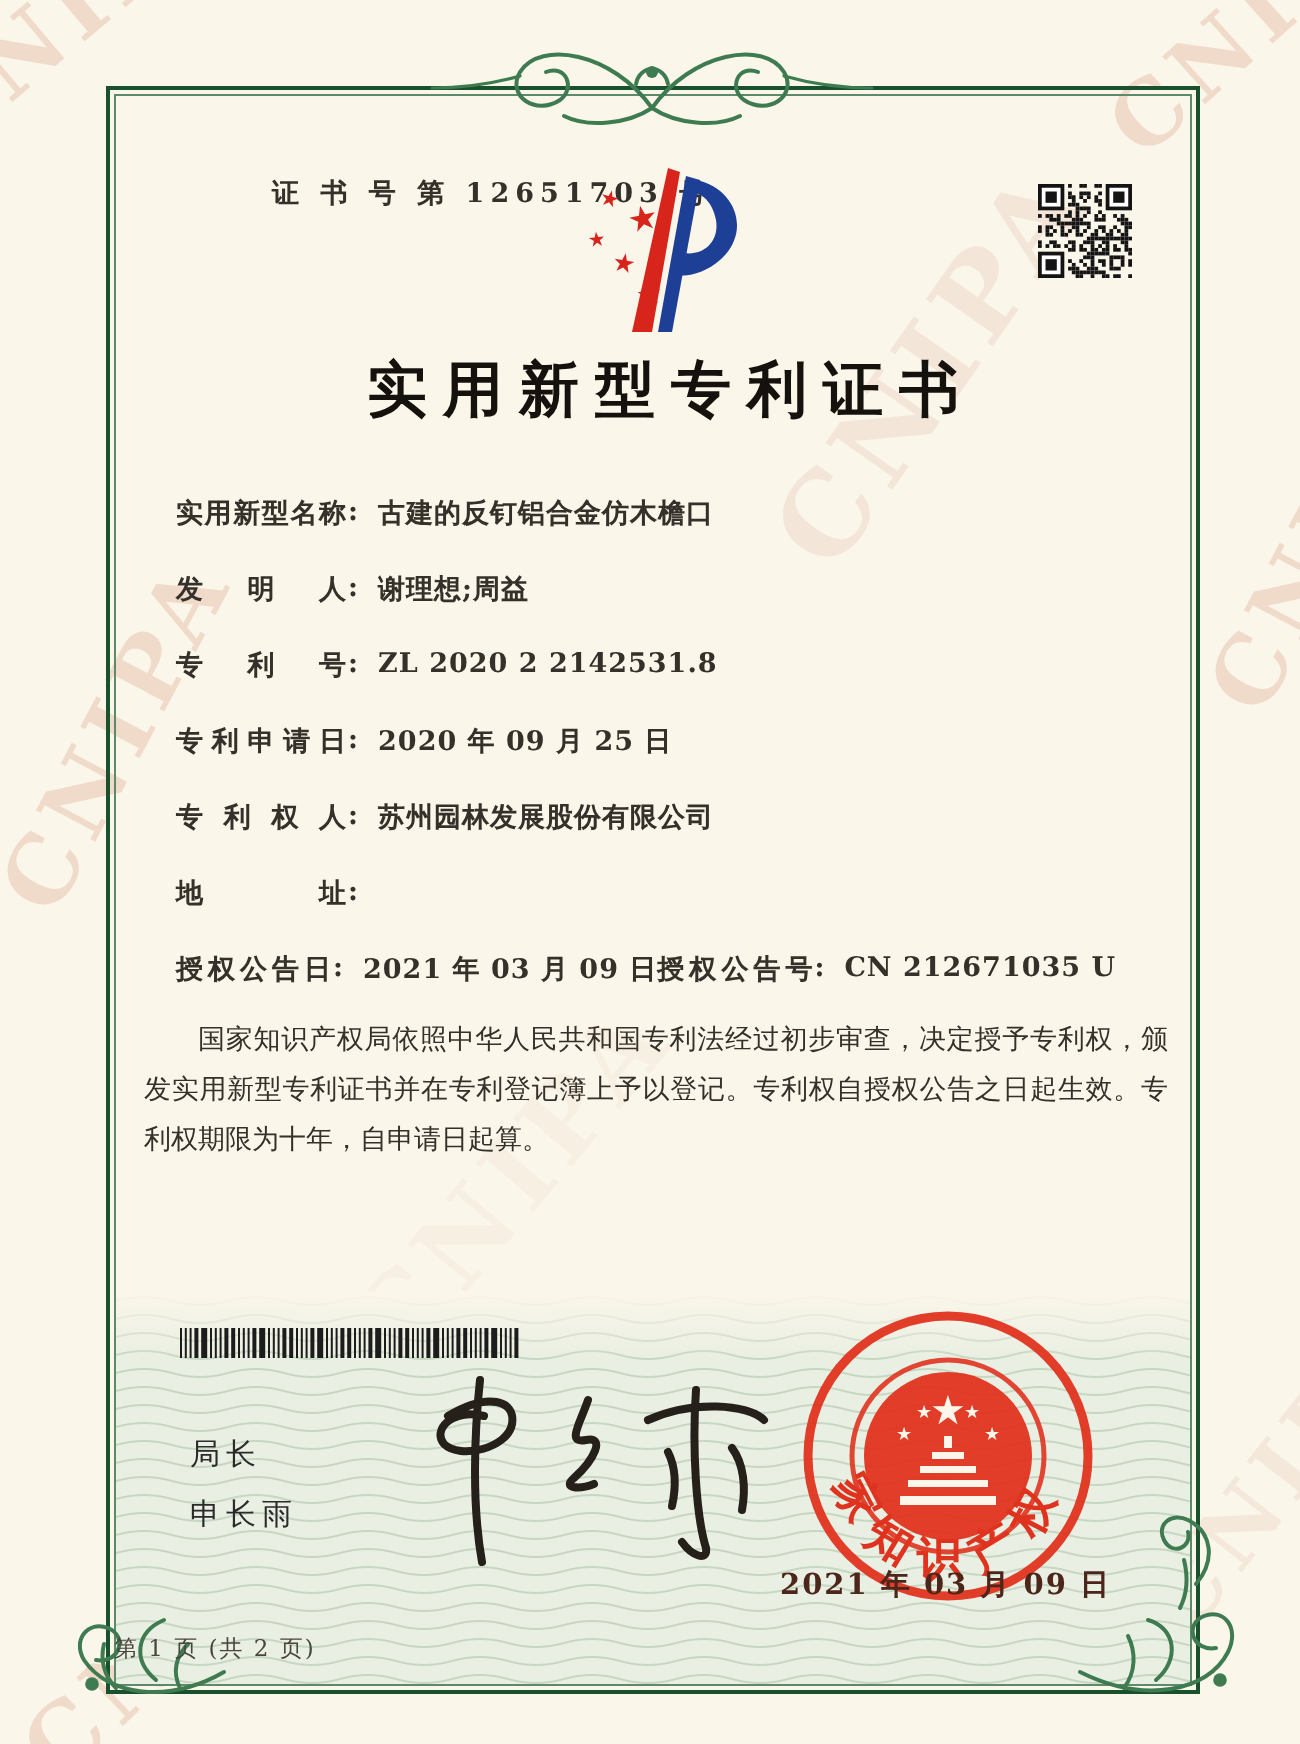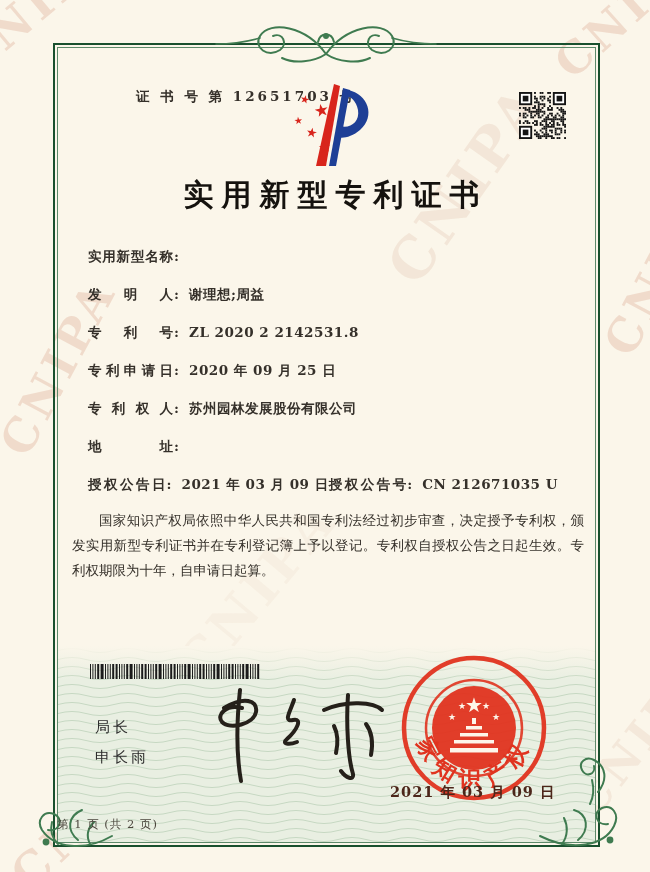--- a/index.html
+++ b/index.html
@@ -382,20 +382,21 @@
       </g>
     </svg>
 </div>
 
 <h1 class="page-title">实用新型专利证书</h1>
 
 <div class="fields">
   <div class="frow">
     <span class="flabel">实用新型名称</span>
       <span class="fcolon">:</span>
+    <span class="fvalue">古建的反钉铝合金仿木檐口</span>
   </div>
   <div class="frow">
     <span class="flabel">发明人</span>
       <span class="fcolon">:</span>
     <span class="fvalue">谢理想;周益</span>
   </div>
   <div class="frow">
     <span class="flabel">专利号</span>
       <span class="fcolon">:</span>
     <span class="fvalue">ZL 2020 2 2142531.8</span>

